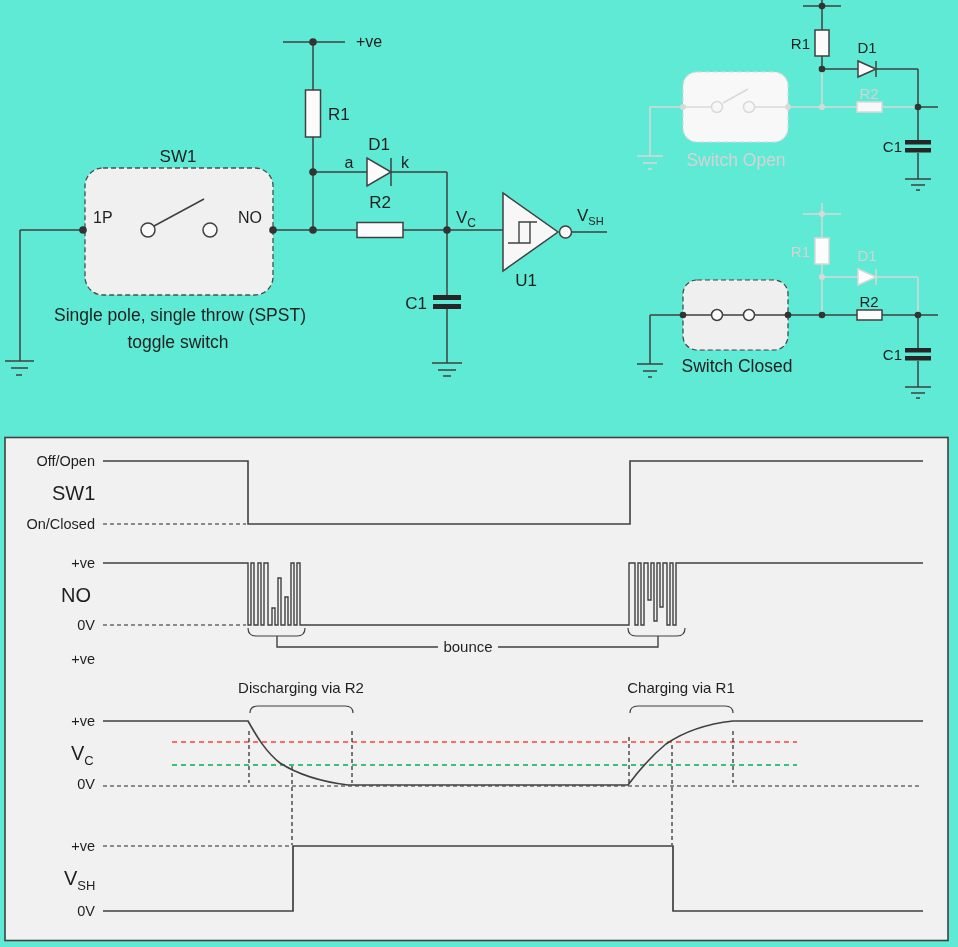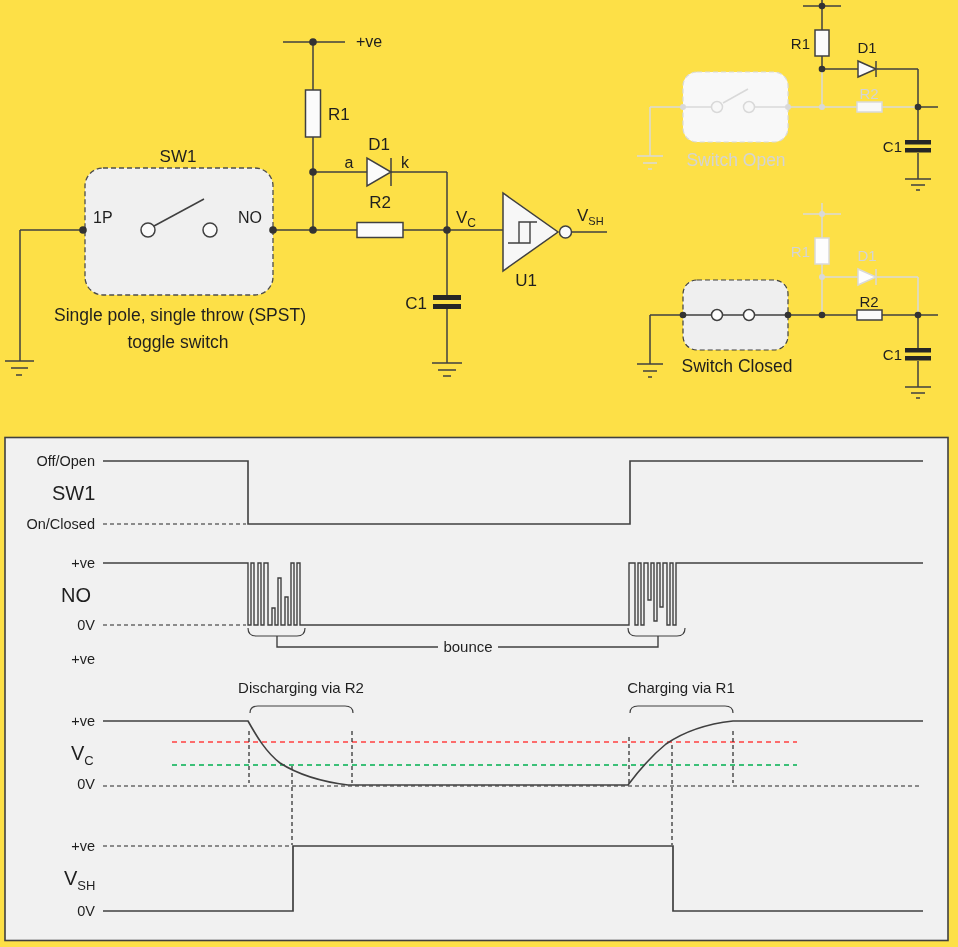--- a/index.html
+++ b/index.html
@@ -1,16 +1,16 @@
 <!DOCTYPE html>
 <html><head>
 <meta charset="utf-8">
 <style>
   html,body{margin:0;padding:0;background:#ffffff;}
-  .canvas{position:relative;width:958px;height:947px;background:#fde047;overflow:hidden;
+  .canvas{position:relative;width:958px;height:947px;background:#5eead4;overflow:hidden;
           font-family:"Liberation Sans", sans-serif;}
   svg{position:absolute;left:0;top:0;}
   text{fill:#1f1f1f;}
   .lbl{font-family:"Liberation Sans", sans-serif;}
   .faded-text{fill:#d4d4d4;}
 </style>
 </head>
 <body>
 
 <div class="canvas">

